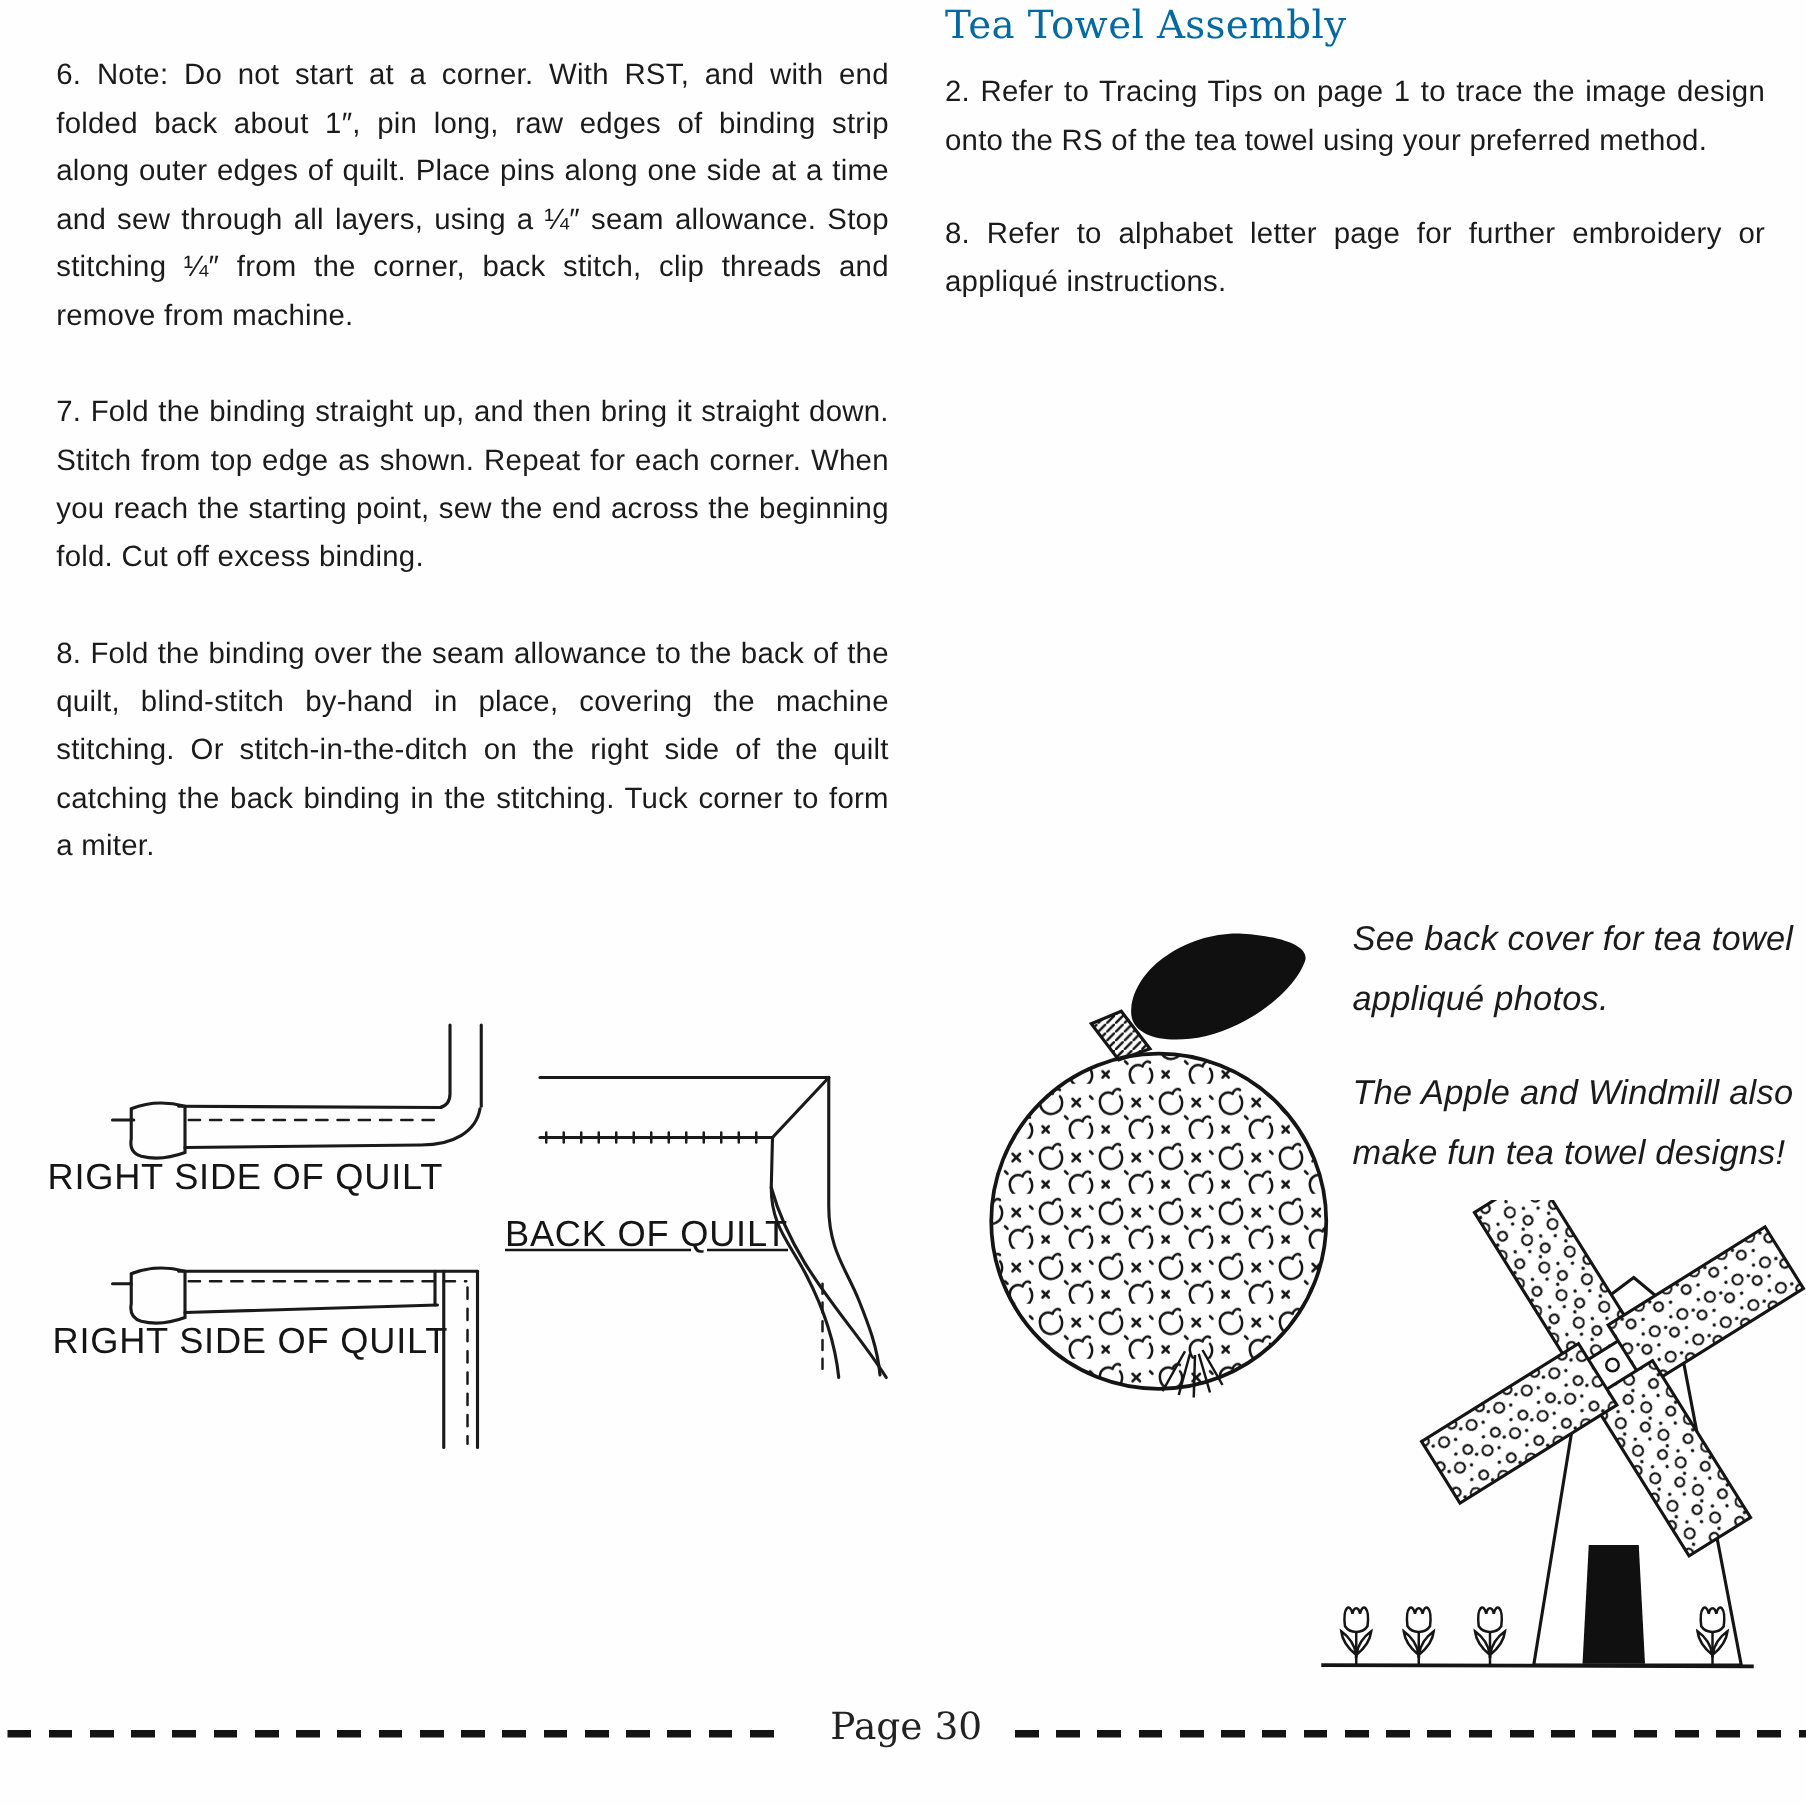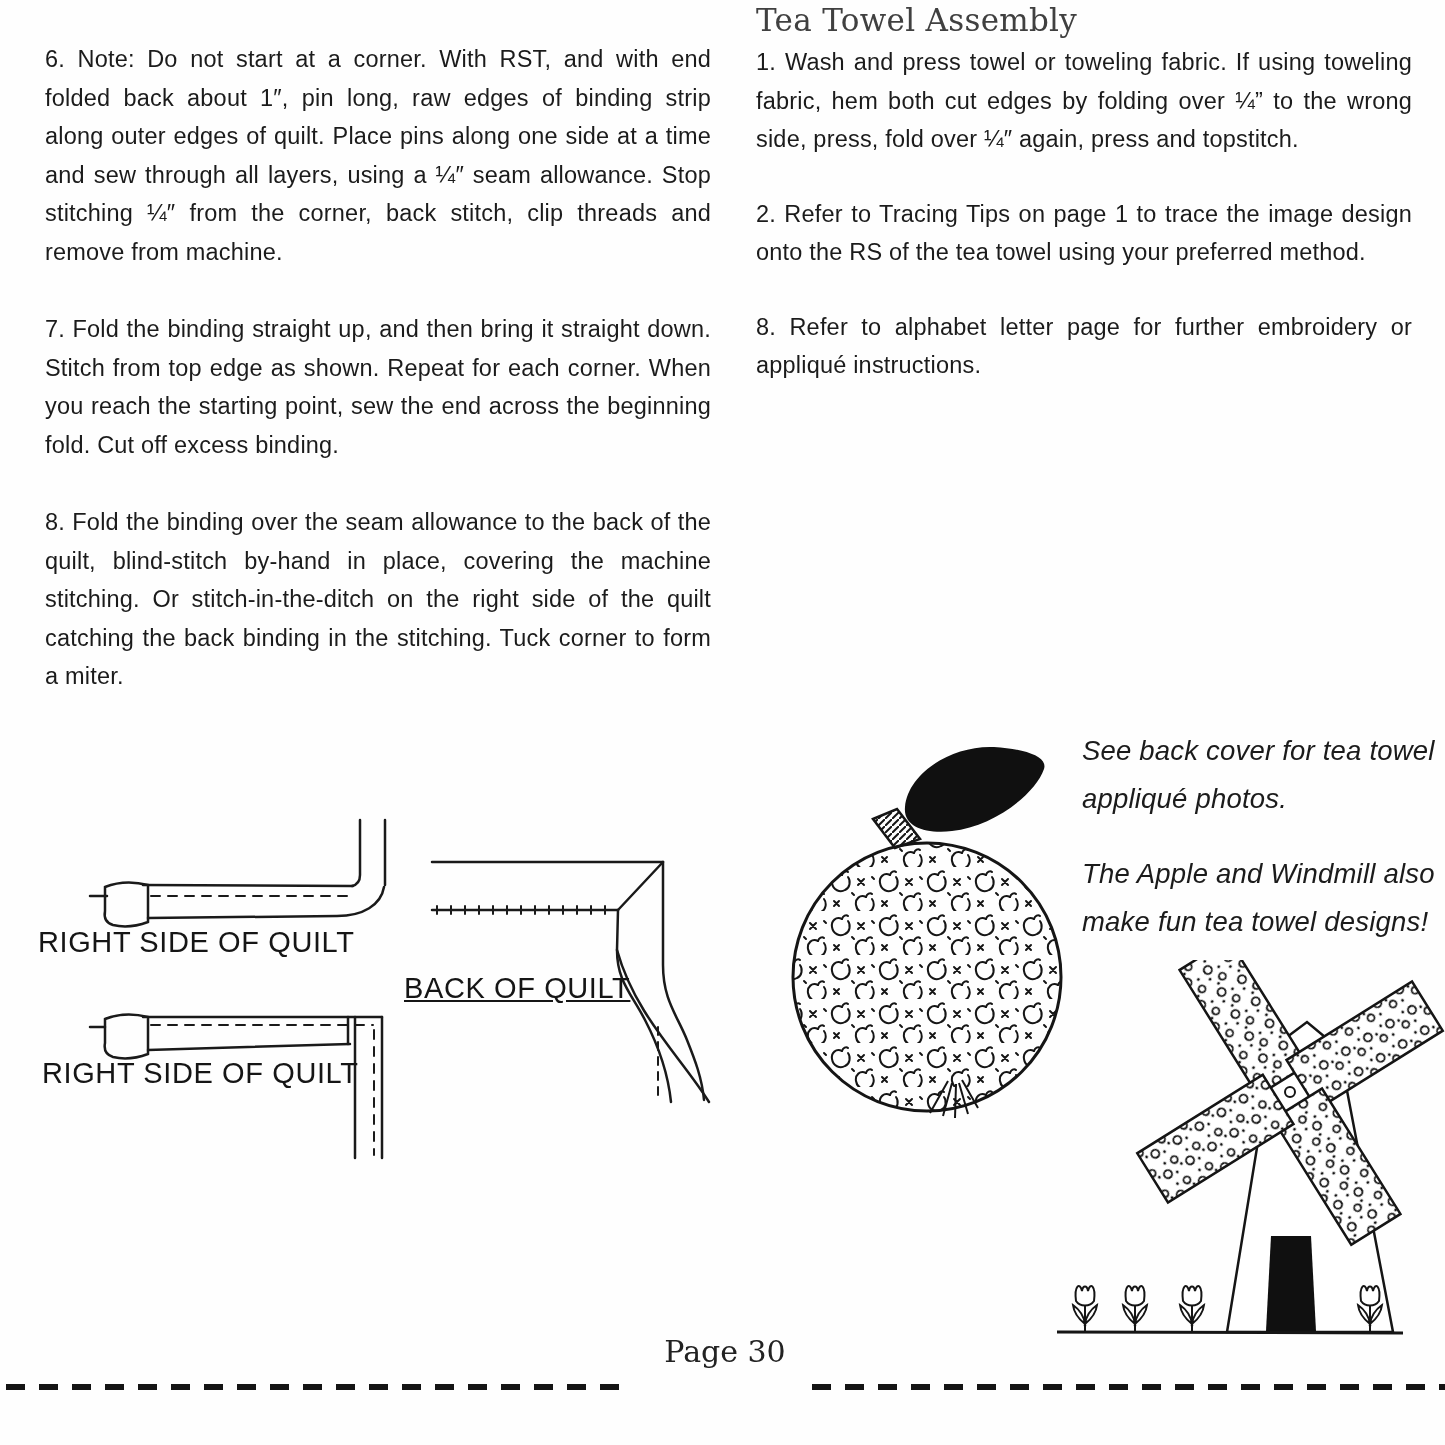--- a/index.html
+++ b/index.html
@@ -9,22 +9,22 @@
   }
   
   .col-left  { position:absolute; left:45px;  top:40px; width:666px; }
   .col-right { position:absolute; left:756px; top:2px;  width:656px; }
   .col-left p, .col-right p {
     margin:0 0 39px 0; font-size:23.5px; line-height:38.5px;
     text-align:justify; letter-spacing:0.2px;
   }
   .col-right p { margin-bottom:36px; }
   .col-right h1 {
-    margin:0 0 5px 0; font-family:"DejaVu Serif", serif; font-weight:500;
-    font-size:31px; line-height:36px; letter-spacing:0.3px; color:#404040;
+    margin:0 0 16px 0; font-family:"DejaVu Serif", serif; font-weight:500;
+    font-size:31px; line-height:36px; letter-spacing:0.3px; color:#0369a1;
   }
   
   .diagram-label {
     position:absolute; font-size:29px; letter-spacing:0.6px; color:#151515;
     white-space:nowrap;
   }
   .lbl-rs-top    { left:38px;  top:926px;  }
   .lbl-back      { left:404px; top:972px;text-decoration:underline;  }
   .lbl-rs-bottom { left:42px;  top:1057px; }
   
@@ -42,38 +42,37 @@
   .note-1 { top:727px; }
   .note-2 { top:850px; }
   
   .dash {
     position:absolute; top:1384px; height:6px;
     background:repeating-linear-gradient(90deg,#141414 0 19px,transparent 19px 33px);
   }
   .dash-left  { left:6px;   width:622px; }
   .dash-right { left:812px; width:633px; }
   .page-number {
-    position:absolute; left:645px; top:1334px; width:160px; text-align:center;
+    position:absolute; left:645px; top:1364px; width:160px; text-align:center;
     font-family:"DejaVu Serif", serif; font-size:30px; color:#222;
   }
 </style>
 </head>
 <body>
 
 <div class="page">
 
   <div class="col-left">
     <p>6. Note: Do not start at a corner. With RST, and with end folded back about 1″, pin long, raw edges of binding strip along outer edges of quilt. Place pins along one side at a time and sew through all layers, using a ¼″ seam allowance. Stop stitching ¼″ from the corner, back stitch, clip threads and remove from machine.</p>
     <p>7. Fold the binding straight up, and then bring it straight down. Stitch from top edge as shown. Repeat for each corner. When you reach the starting point, sew the end across the beginning fold. Cut off excess binding.</p>
     <p>8. Fold the binding over the seam allowance to the back of the quilt, blind-stitch by-hand in place, covering the machine stitching. Or stitch-in-the-ditch on the right side of the quilt catching the back binding in the stitching. Tuck corner to form a miter.</p>
   </div>
 
   <div class="col-right">
     <h1>Tea Towel Assembly</h1>
-    <p>1.  Wash and press towel or toweling fabric. If using toweling fabric, hem both cut edges by folding over ¼” to the wrong side, press, fold over ¼″ again, press and topstitch.</p>
     <p>2.  Refer to Tracing Tips on page 1 to trace the image design onto the RS of the tea towel using your preferred method.</p>
     <p>8.  Refer to alphabet letter page for further embroidery or appliqué instructions.</p>
   </div>
 
   <svg class="svgblock svg-d1" width="320" height="150" viewBox="0 0 320 150">
     <g stroke="#1a1a1a" stroke-width="2.5" fill="none" stroke-linecap="round">
       <path d="M5,81 L22,81"></path>
       <path d="M20,72 Q40,64 63,70 L63,107 Q44,114 28,110 Q18,107 20,96 Z"></path>
       <path d="M58,70 L268,71"></path>
       <path d="M63,103 L252,101 C278,101 296,90 299,72"></path>

